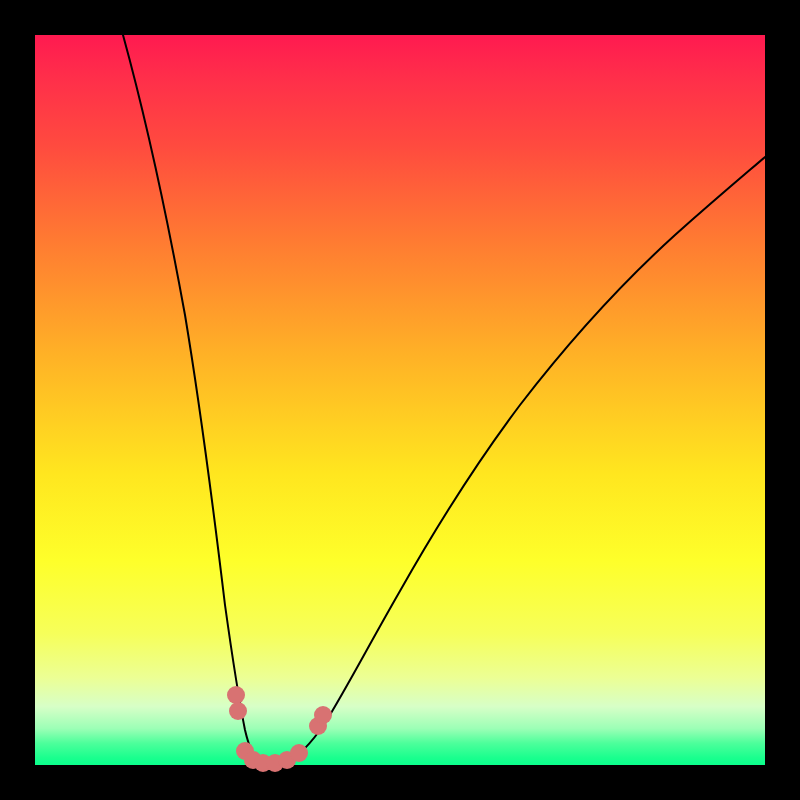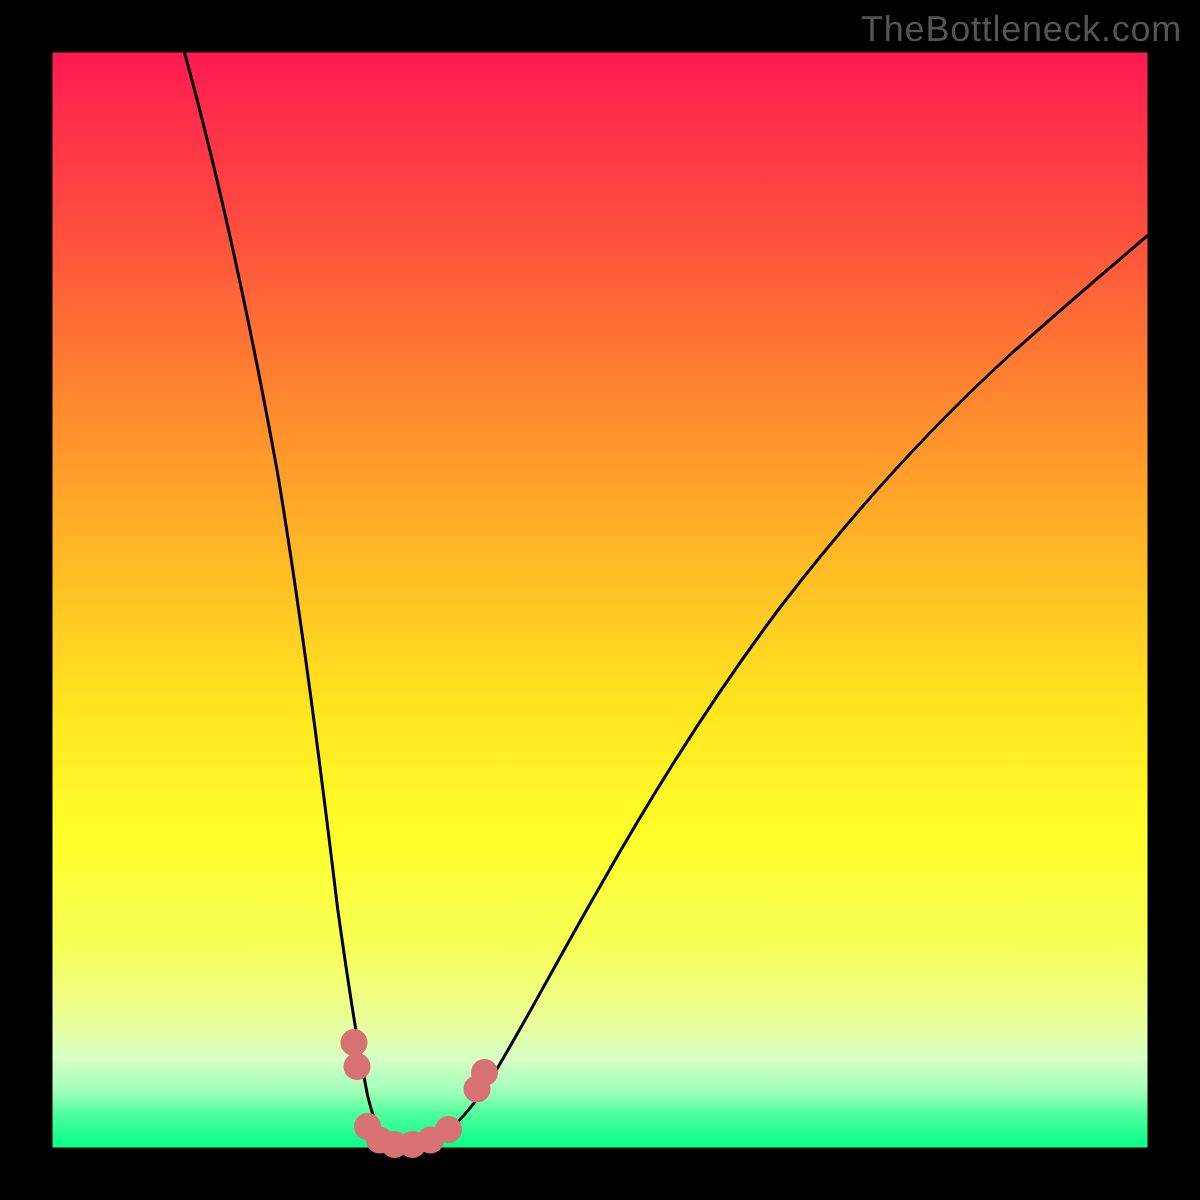--- a/index.html
+++ b/index.html
@@ -68,21 +68,20 @@
     fill: #d87272;
     stroke: none;
   }
 </style>
 </head>
 <body>
 
 <div class="stage">
   <div class="gradient"></div>
 
-  <div class="watermark">TheBottleneck.com</div>
 
   <svg class="overlay" viewBox="0 0 730 730" preserveAspectRatio="none">
     <path class="curve" d="M 88 0
          C 110 80, 130 170, 150 280
          C 165 370, 178 470, 190 570
          C 197 620, 203 660, 210 695
          C 214 712, 218 722, 226 726
          C 233 729, 243 729, 252 726
          C 263 722, 275 710, 290 688
          C 310 656, 335 608, 365 556

